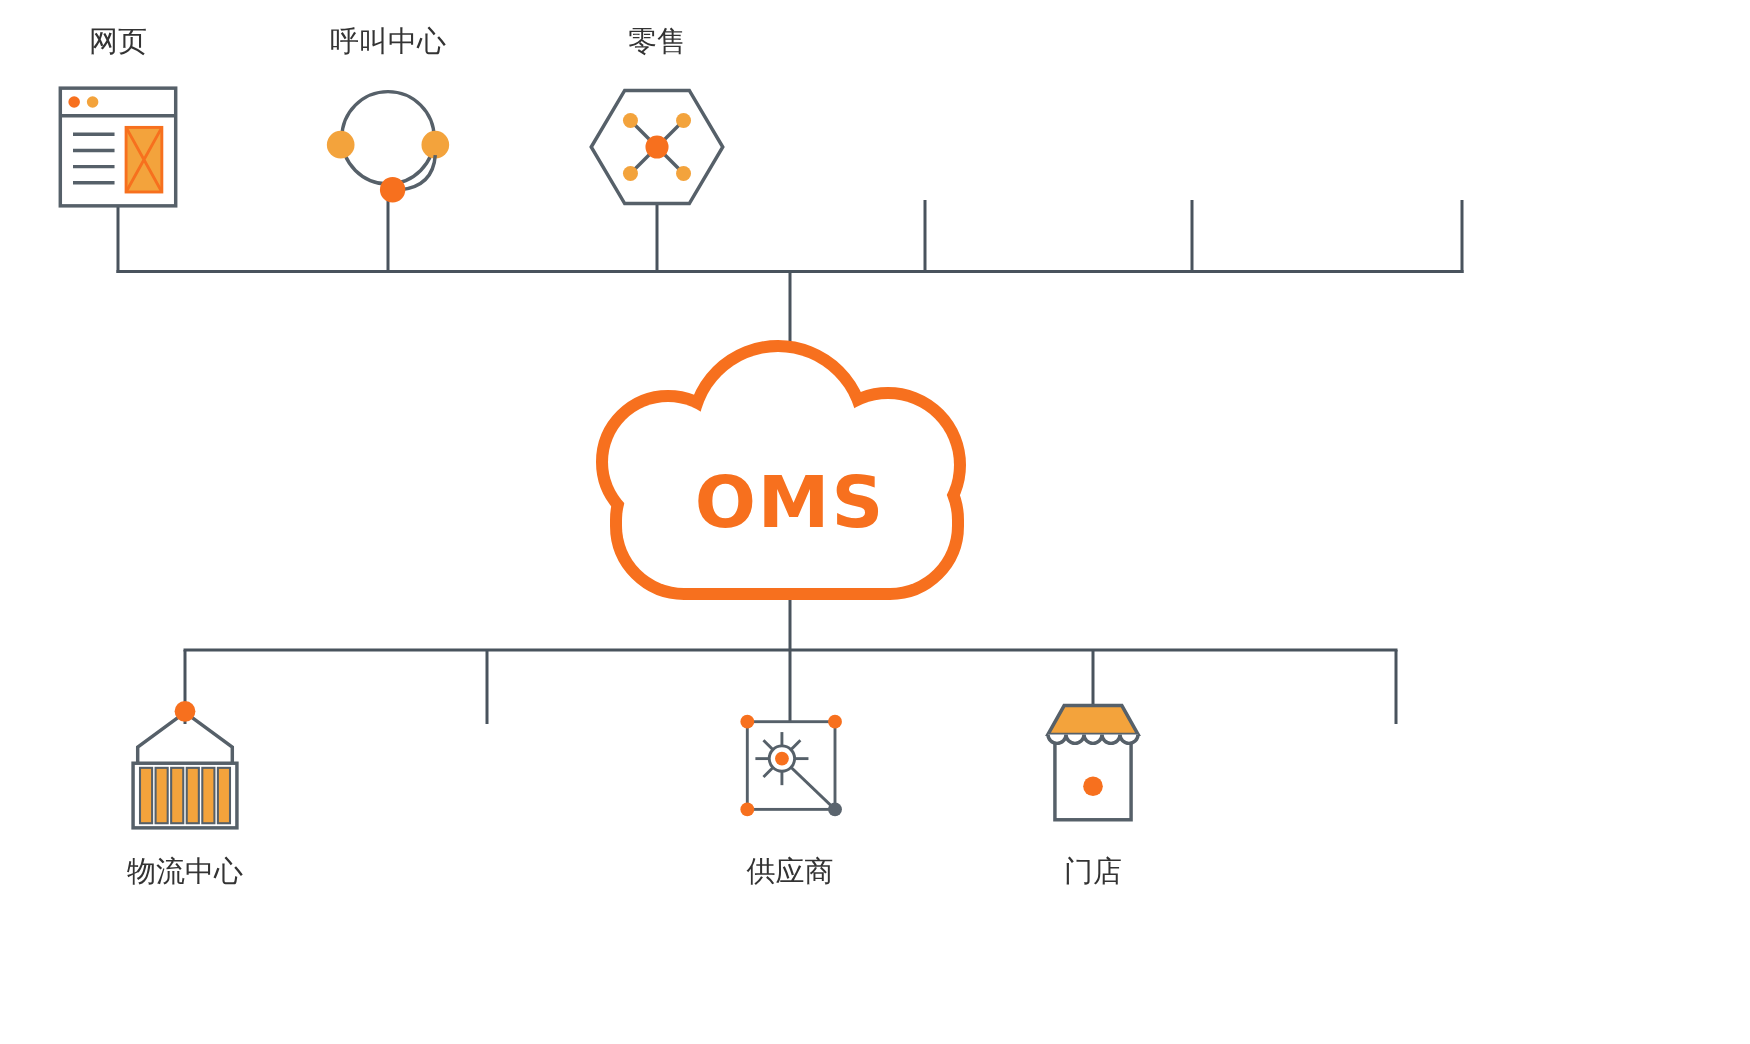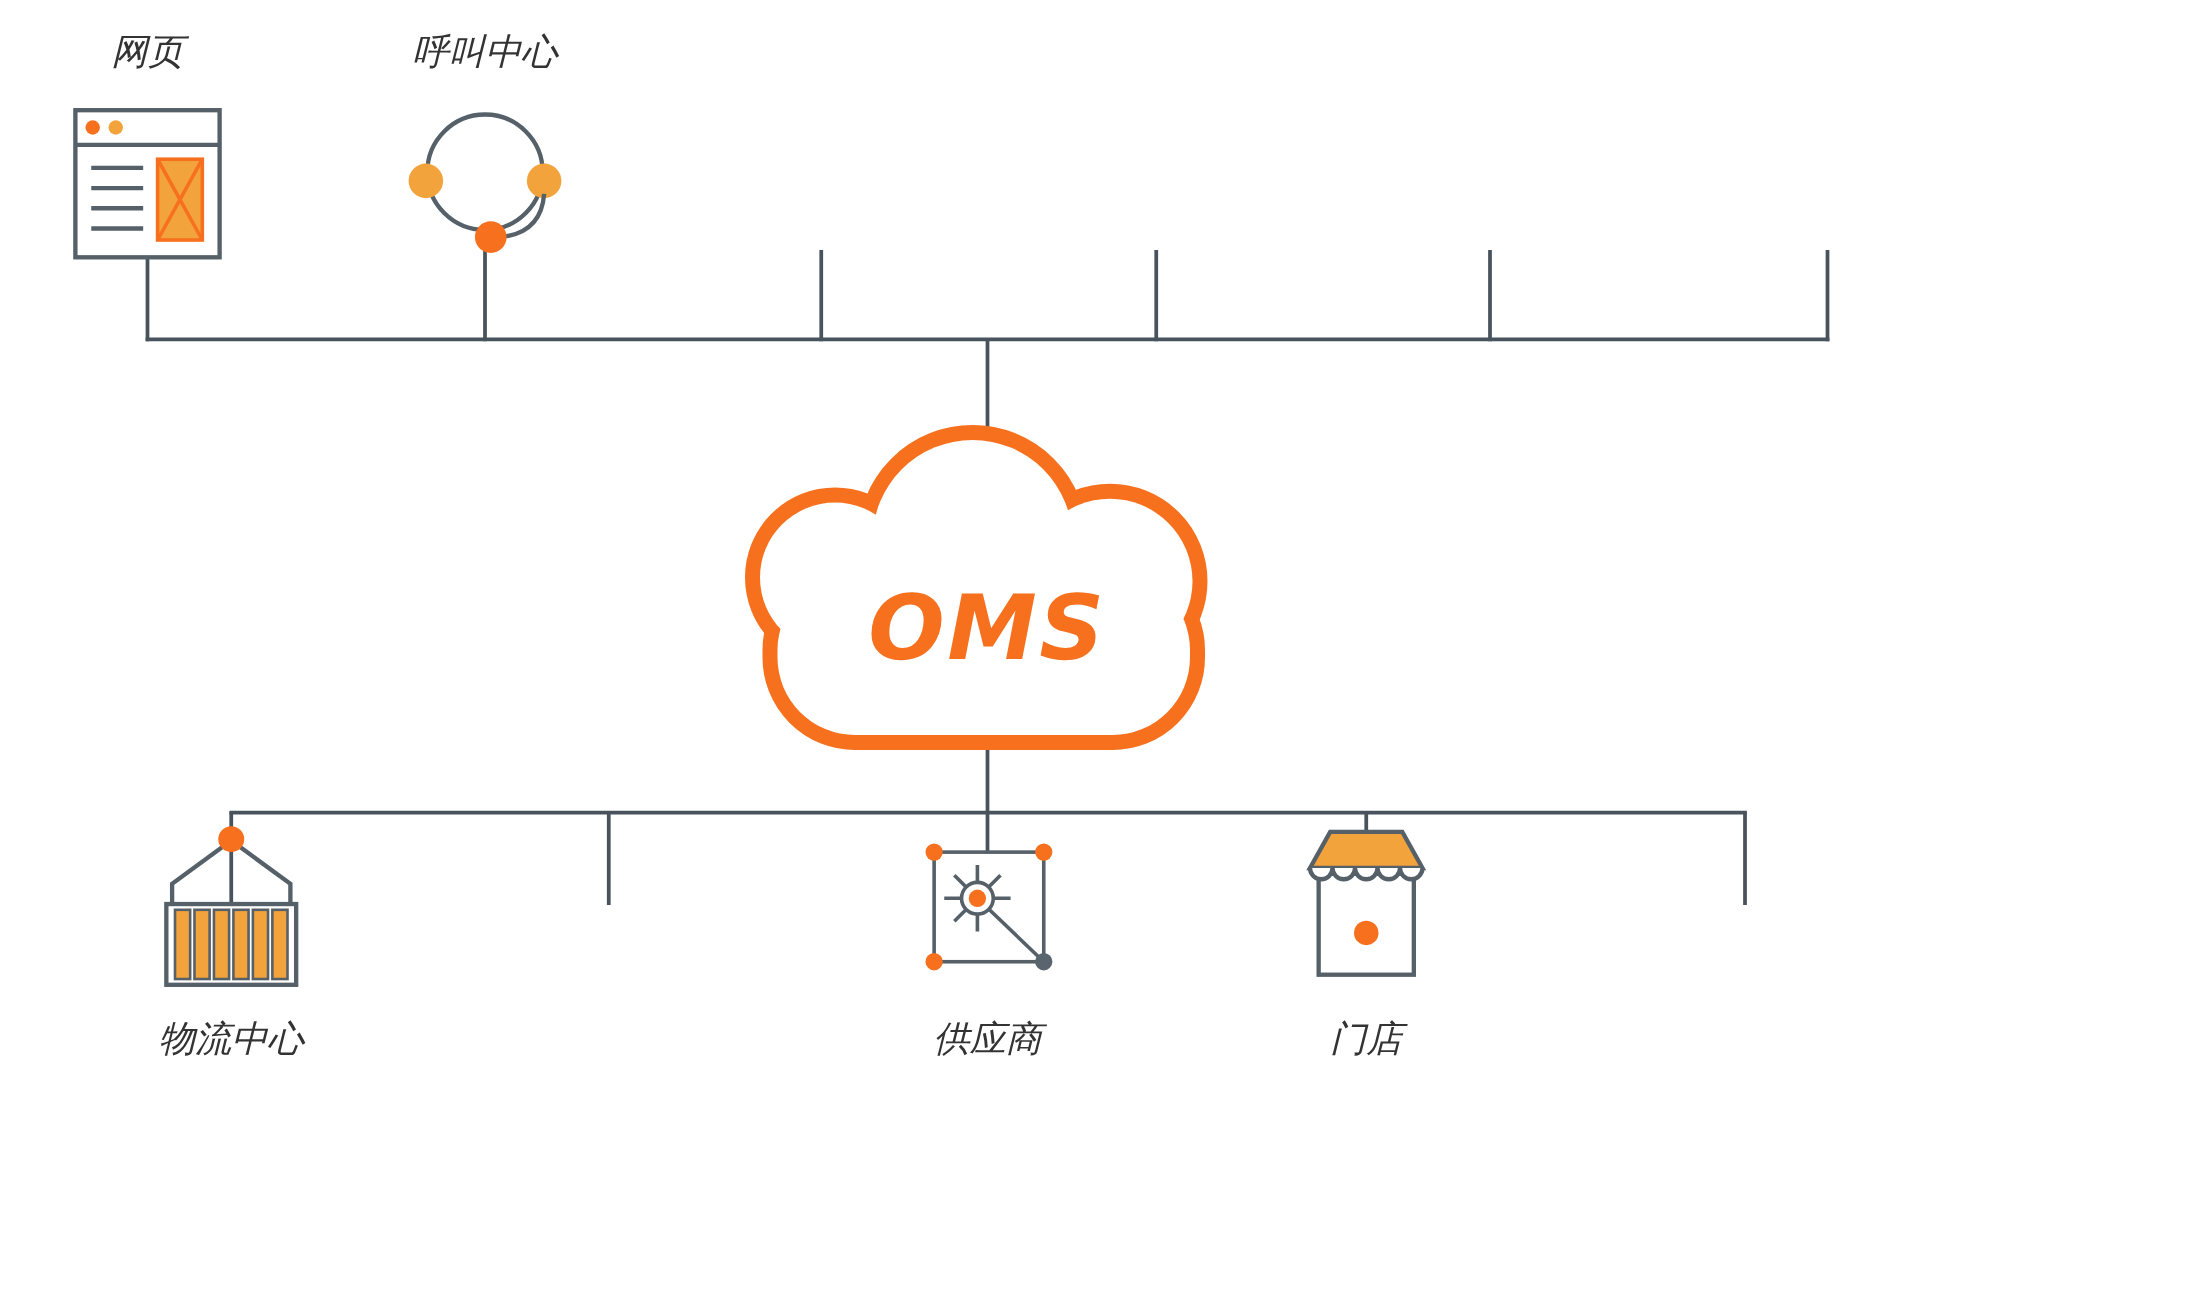--- a/index.html
+++ b/index.html
@@ -3,31 +3,30 @@
 <meta charset="utf-8">
 <style>
   html, body { margin: 0; padding: 0; background: #ffffff; }
   .stage {
     position: relative;
     width: 1688px;
     height: 1044px;
     background: #ffffff;
     overflow: hidden;
     font-family: "DejaVu Sans", "Liberation Sans", sans-serif;
-    font-style: italic;
   }
   .lines { position: absolute; left: 0; top: 0; }
   .node { position: absolute; width: 220px; display: flex; flex-direction: column; align-items: center; }
   .node .lbl {
     font-size: 29px; line-height: 42px; color: #333333; font-weight: 500;
     text-align: center; white-space: nowrap;
   }
   .node.top { top: 20px; }
   .node.top .icon { margin-top: 10px; }
-  .node.bottom { top: 654px; justify-content: flex-end; }
+  .node.bottom { top: 694px; justify-content: flex-end; }
   .node.bottom .lbl { margin-top: 6px; }
   .oms {
     position: absolute; left: 690px; top: 460px; width: 200px;
     text-align: center; font-size: 72px; font-weight: 800;
     letter-spacing: 2px; color: #F7701E;
   }
 </style>
 </head>
 <body>
 
@@ -89,20 +88,37 @@
     <div class="lbl">呼叫中心</div>
     <svg class="icon" width="150" height="150" viewBox="0 0 130 130">
       <circle cx="65" cy="57" r="40" fill="#fff" stroke="#566069" stroke-width="3"></circle>
       <circle cx="24" cy="63" r="12" fill="#F3A33C"></circle>
       <circle cx="106" cy="63" r="12" fill="#F3A33C"></circle>
       <path d="M106 72 Q104 99 76 102" fill="none" stroke="#566069" stroke-width="3"></path>
       <circle cx="69" cy="102" r="11" fill="#F7701E"></circle>
     </svg>
   </div>
 
+  <div class="node top" style="left:547px">
+    <div class="lbl">零售</div>
+    <svg class="icon" width="150" height="150" viewBox="0 0 130 130">
+      <polygon points="8,65 37,16 93,16 122,65 93,114 37,114" fill="#fff" stroke="#566069" stroke-width="3"></polygon>
+      <g stroke="#566069" stroke-width="3">
+        <line x1="65" y1="65" x2="42" y2="42"></line>
+        <line x1="65" y1="65" x2="88" y2="42"></line>
+        <line x1="65" y1="65" x2="42" y2="88"></line>
+        <line x1="65" y1="65" x2="88" y2="88"></line>
+      </g>
+      <circle cx="65" cy="65" r="10" fill="#F7701E"></circle>
+      <circle cx="42" cy="42" r="6.5" fill="#F3A33C"></circle>
+      <circle cx="88" cy="42" r="6.5" fill="#F3A33C"></circle>
+      <circle cx="42" cy="88" r="6.5" fill="#F3A33C"></circle>
+      <circle cx="88" cy="88" r="6.5" fill="#F3A33C"></circle>
+    </svg>
+  </div>
 
 
 
 
   <div class="oms">OMS</div>
 
   <div class="node bottom" style="left:75px">
     <svg class="icon" width="150" height="150" viewBox="0 0 130 130">
       <path d="M65 16 L24 46 V62 M65 16 L106 46 V62" fill="none" stroke="#566069" stroke-width="3"></path>
       <circle cx="65" cy="15" r="9" fill="#F7701E"></circle>

